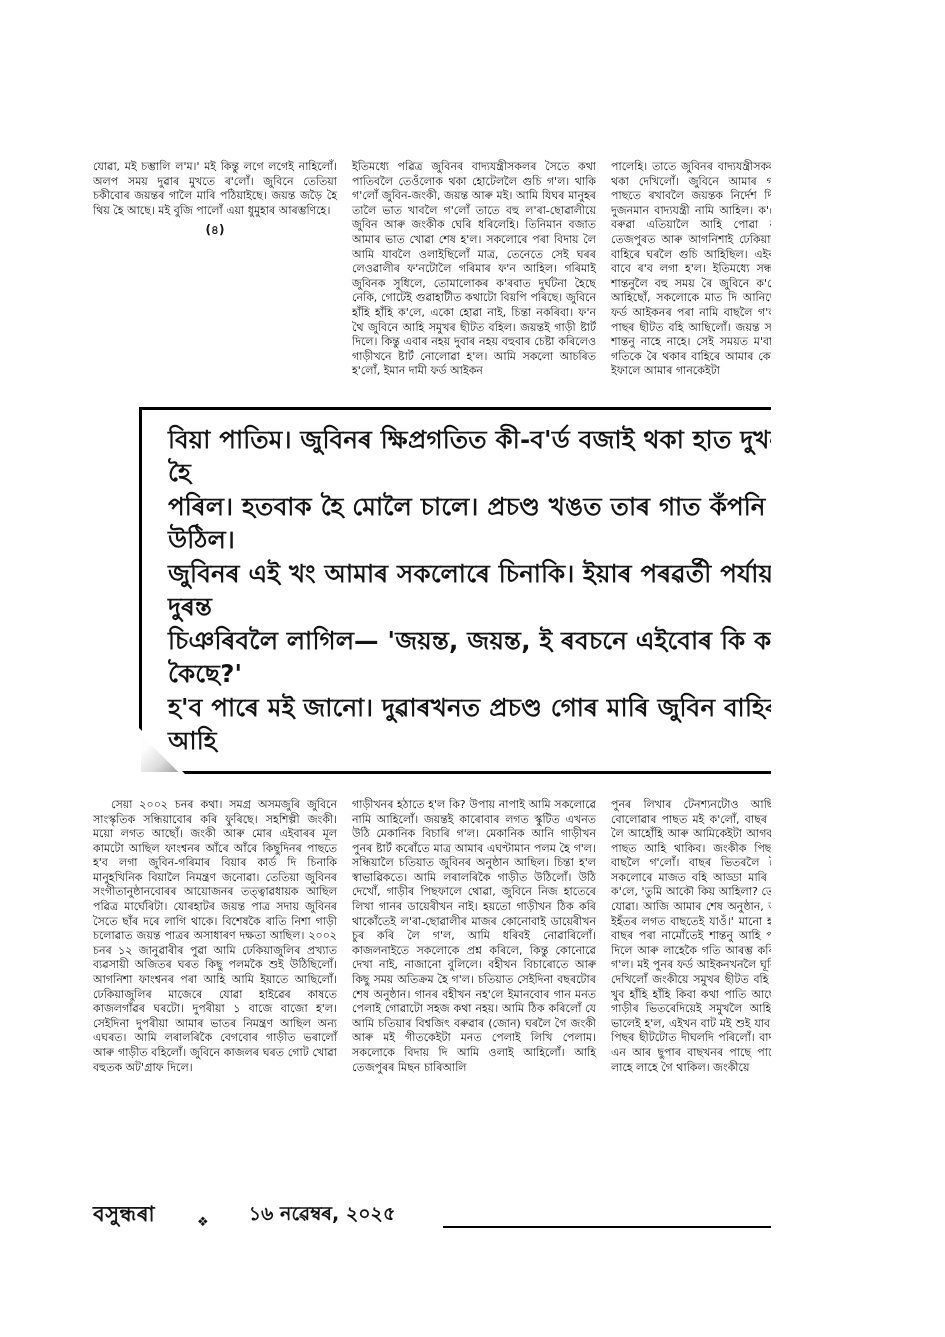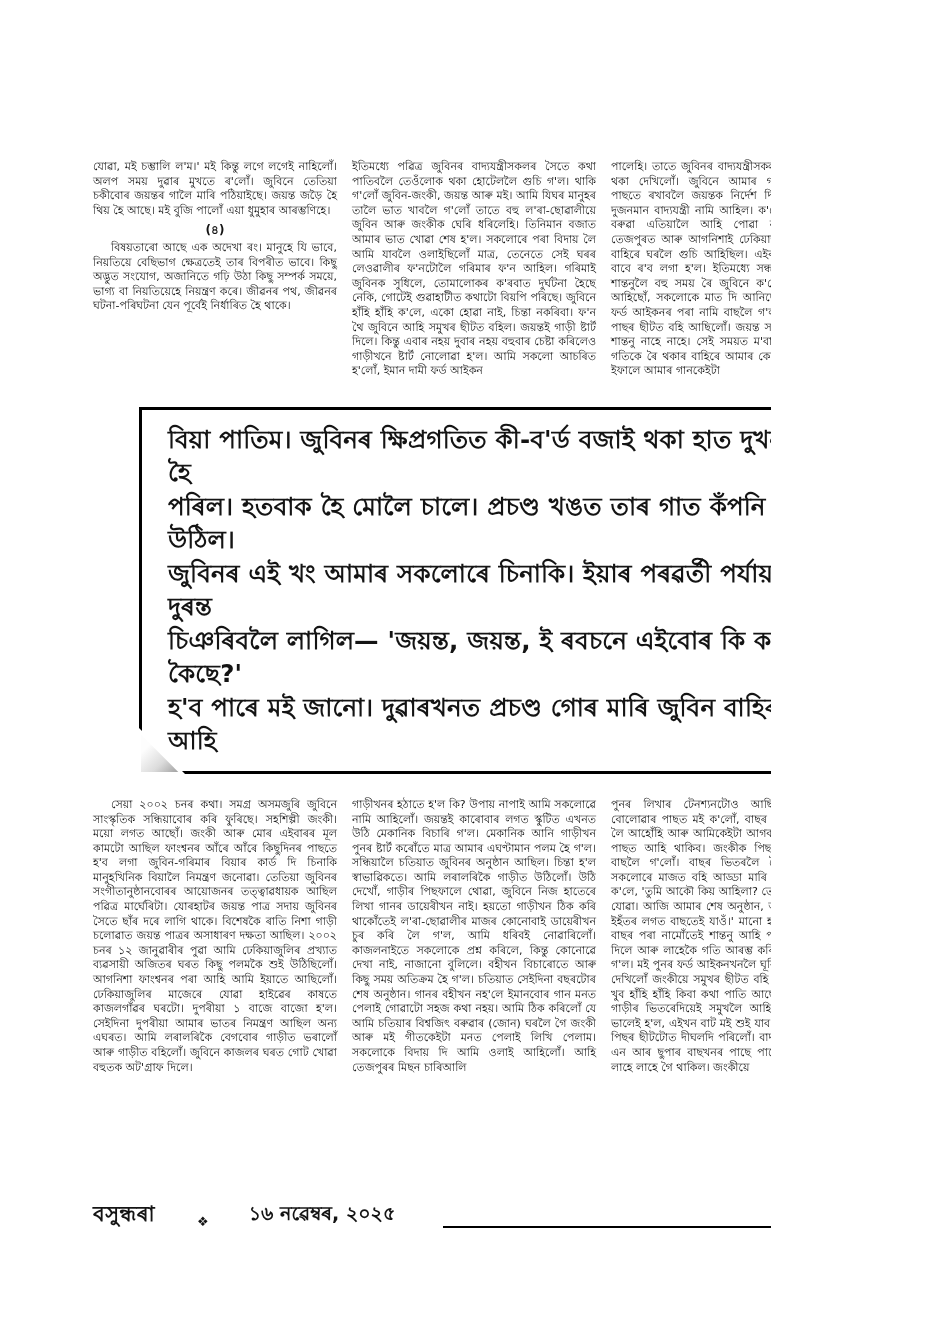--- a/index.html
+++ b/index.html
@@ -50,21 +50,20 @@
 <body>
 
 <div class="page">
 
   <div class="content">
 
     <div class="cols">
       <div class="col">
         <p class="para">যোৱা, মই চম্ভালি ল'ম।' মই কিন্তু লগে লগেই নাহিলোঁ। অলপ সময় দুৱাৰ মুখতে ৰ'লোঁ। জুবিনে তেতিয়া চকীবোৰ জয়ন্তৰ গালৈ মাৰি পঠিয়াইছে। জয়ন্ত জড়ৈ হৈ থিয় হৈ আছে। মই বুজি পালোঁ এয়া ধুমুহাৰ আৰম্ভণিহে।</p>
         <p class="section-marker">(৪)</p>
-        <p class="para indent">বিষয়তাৰো আছে এক অদেখা ৰং। মানুহে যি ভাবে, নিয়তিয়ে বেছিভাগ ক্ষেত্ৰতেই তাৰ বিপৰীত ভাবে। কিছু অদ্ভুত সংযোগ, অজানিতে গঢ়ি উঠা কিছু সম্পৰ্ক সময়ে, ভাগ্য বা নিয়তিয়েহে নিয়ন্ত্ৰণ কৰে। জীৱনৰ পথ, জীৱনৰ ঘটনা-পৰিঘটনা যেন পূৰ্বেই নিৰ্ধাৰিত হৈ থাকে।</p>
       </div>
       <div class="col">
         <p class="para">ইতিমধ্যে পৱিত্ৰ জুবিনৰ বাদ্যযন্ত্ৰীসকলৰ সৈতে কথা পাতিবলৈ তেওঁলোক থকা হোটেললৈ গুচি গ'ল। থাকি গ'লোঁ জুবিন-জংকী, জয়ন্ত আৰু মই। আমি যিঘৰ মানুহৰ তালৈ ভাত খাবলৈ গ'লোঁ তাতে বহু ল'ৰা-ছোৱালীয়ে জুবিন আৰু জংকীক ঘেৰি ধৰিলেহি। তিনিমান বজাত আমাৰ ভাত খোৱা শেষ হ'ল। সকলোৰে পৰা বিদায় লৈ আমি যাবলৈ ওলাইছিলোঁ মাত্ৰ, তেনেতে সেই ঘৰৰ লেওৱালীৰ ফ'নটোলৈ গৰিমাৰ ফ'ন আহিল। গৰিমাই জুবিনক সুধিলে, তোমালোকৰ ক'ৰবাত দুৰ্ঘটনা হৈছে নেকি, গোটেই গুৱাহাটীত কথাটো বিয়পি পৰিছে। জুবিনে হাঁহি হাঁহি ক'লে, একো হোৱা নাই, চিন্তা নকৰিবা। ফ'ন থৈ জুবিনে আহি সমুখৰ ছীটত বহিল। জয়ন্তই গাড়ী ষ্টাৰ্ট দিলে। কিন্তু এবাৰ নহয় দুবাৰ নহয় বহুবাৰ চেষ্টা কৰিলেও গাড়ীখনে ষ্টাৰ্ট নোলোৱা হ'ল। আমি সকলো আচৰিত হ'লোঁ, ইমান দামী ফৰ্ড আইকন</p>
       </div>
       <div class="col">
         <p class="para">পালেহি। তাতে জুবিনৰ বাদ্যযন্ত্ৰীসকল যোৱা বাছখন ৰৈ থকা দেখিলোঁ। জুবিনে আমাৰ গাড়ীখনক বাছখনৰ পাছতে ৰখাবলৈ জয়ন্তক নিৰ্দেশ দিলে। আমাক দেখি দুজনমান বাদ্যযন্ত্ৰী নামি আহিল। ক'লে, গীটাৰিষ্ট শান্তনু বৰুৱা এতিয়ালৈ আহি পোৱা নাই। শান্তনুৰ ঘৰ তেজপুৰত আৰু আগনিশাই ঢেকিয়াজুলিৰ পৰা বাহিৰে বাহিৰে ঘৰলৈ গুচি আহিছিল। এইবাৰ আকৌ শান্তনুৰ বাবে ৰ'ব লগা হ'ল। ইতিমধ্যে সন্ধ্যা নামি আহিছিল। শান্তনুলৈ বহু সময় ৰৈ জুবিনে ক'লে, মই বাছৰ পৰা আহিছোঁ, সকলোকে মাত দি আনিছোঁ। কেইয়েই জুবিন ফৰ্ড আইকনৰ পৰা নামি বাছলৈ গ'ল। মই আৰু জংকী পাছৰ ছীটত বহি আছিলোঁ। জয়ন্ত সমুখত। কিন্তু ইফালে শান্তনু নাহে নাহে। সেই সময়ত ম'বাইল ফ'নো নাছিল। গতিকে ৰৈ থকাৰ বাহিৰে আমাৰ কোনো উপায় নাছিল। ইফালে আমাৰ গানকেইটা</p>
       </div>
     </div>
 
     <div class="pullquote">

